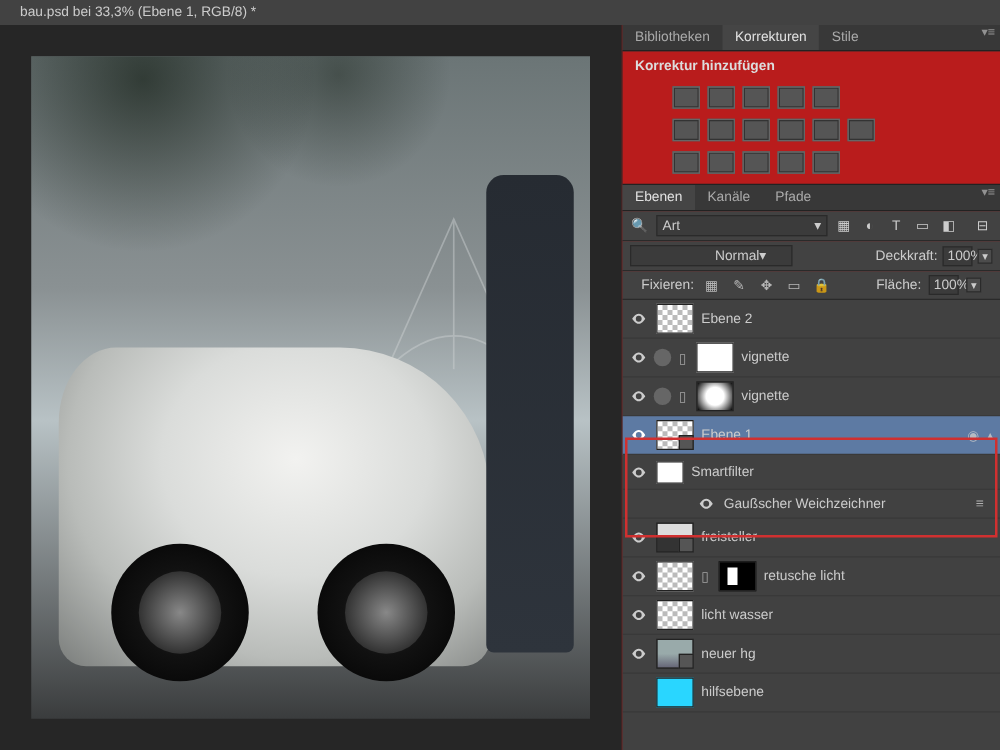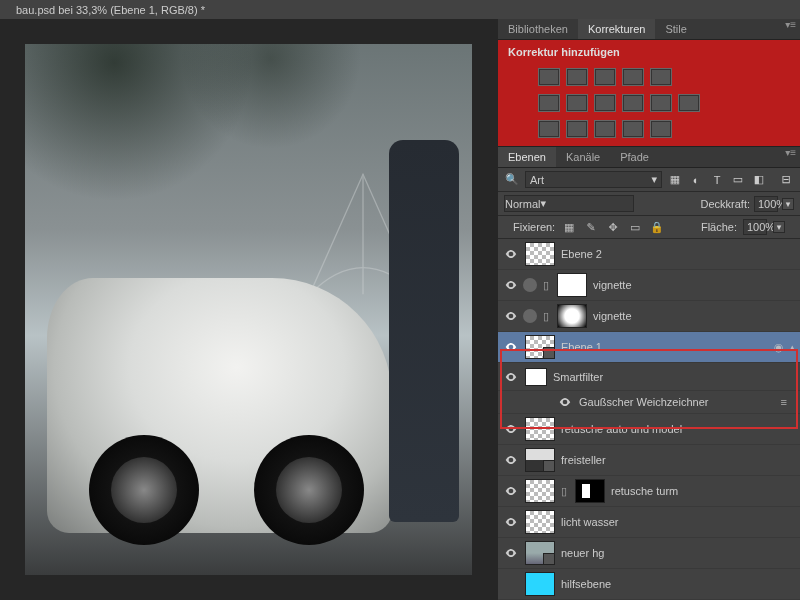--- a/index.html
+++ b/index.html
@@ -23,21 +23,21 @@
 .tab.active { background:#454545; color:#e2e2e2; }
 .panel-sub { padding:6px 10px; color:#ddd; font-weight:bold; }
 .icongrid { display:flex; flex-wrap:wrap; gap:6px; padding:4px 0 8px 40px; }
 .ic { width:22px; height:18px; background:#555; border:1px solid #666; box-shadow:inset 0 0 0 1px #333; }
 
 .layers-panel { flex:1; display:flex; flex-direction:column; border-top:1px solid #222; }
 .ltoolbar { display:flex; align-items:center; gap:5px; padding:3px 6px; background:#424242; border-bottom:1px solid #2a2a2a; }
 .search-ic, .tool-ic { width:16px; height:16px; display:inline-flex; align-items:center; justify-content:center; color:#ccc; }
 .type-sel { flex:1; background:#3b3b3b; border:1px solid #2a2a2a; color:#ddd; font-size:11px; padding:1px 4px; display:flex; justify-content:space-between; align-items:center; }
 .row2 { display:flex; align-items:center; gap:4px; padding:3px 6px; background:#424242; border-bottom:1px solid #2a2a2a; }
-.sel { background:#3b3b3b; border:1px solid #2a2a2a; padding:1px 0; display:flex; justify-content:flex-start; align-items:center; }
+.sel { background:#3b3b3b; border:1px solid #2a2a2a; padding:1px 20px; display:flex; justify-content:flex-end; align-items:center; }
 .sel.blend { width:130px; }
 .pct-box { width:24px; background:#3b3b3b; border:1px solid #2a2a2a; padding:1px 3px; text-align:left; }
 .arrow { width:12px; background:#4c4c4c; border:1px solid #2a2a2a; text-align:center; font-size:9px; }
 .lbl { color:#ccc; }
 .lockrow { display:flex; align-items:center; gap:6px; padding:3px 15px; background:#424242; border-bottom:1px solid #2a2a2a; }
 .lock-ic { width:16px; height:14px; display:flex; align-items:center; justify-content:center; opacity:.85; }
 
 .layerlist { flex:1; background:#414141; overflow:auto; }
 .layer { display:flex; align-items:center; gap:6px; padding:3px 5px; border-bottom:1px solid #393939; min-height:28px; }
 .layer.sel-l { background:#5d7aa3; color:#fff; }
@@ -227,42 +227,33 @@
           <span class="name">Gaußscher Weichzeichner</span>
           <span class="so-ic" style="margin-right:8px">≡</span>
         </div>
 
         <div class="layer">
           <span class="eye">
               <svg viewBox="0 0 24 24">
                 <path d="M12 5C7 5 3 12 3 12s4 7 9 7 9-7 9-7-4-7-9-7zm0 11a4 4 0 110-8 4 4 0 010 8z"></path>
               </svg>
             </span>
-          <div class="thumb checker"></div>
-          <span class="name">retusche auto und model</span>
-        </div>
-        <div class="layer">
-          <span class="eye">
-              <svg viewBox="0 0 24 24">
-                <path d="M12 5C7 5 3 12 3 12s4 7 9 7 9-7 9-7-4-7-9-7zm0 11a4 4 0 110-8 4 4 0 010 8z"></path>
-              </svg>
-            </span>
           <div class="thumb freist smartbadge"></div>
           <span class="name">freisteller</span>
         </div>
         <div class="layer">
           <span class="eye">
               <svg viewBox="0 0 24 24">
                 <path d="M12 5C7 5 3 12 3 12s4 7 9 7 9-7 9-7-4-7-9-7zm0 11a4 4 0 110-8 4 4 0 010 8z"></path>
               </svg>
             </span>
           <div class="thumb checker"></div>
           <span class="link-ic">▯</span>
           <div class="thumb mask-tower"></div>
-          <span class="name">retusche turm</span>
+          <span class="name">retusche licht</span>
         </div>
         <div class="layer">
           <span class="eye">
               <svg viewBox="0 0 24 24">
                 <path d="M12 5C7 5 3 12 3 12s4 7 9 7 9-7 9-7-4-7-9-7zm0 11a4 4 0 110-8 4 4 0 010 8z"></path>
               </svg>
             </span>
           <div class="thumb checker"></div>
           <span class="name">licht wasser</span>
         </div>

